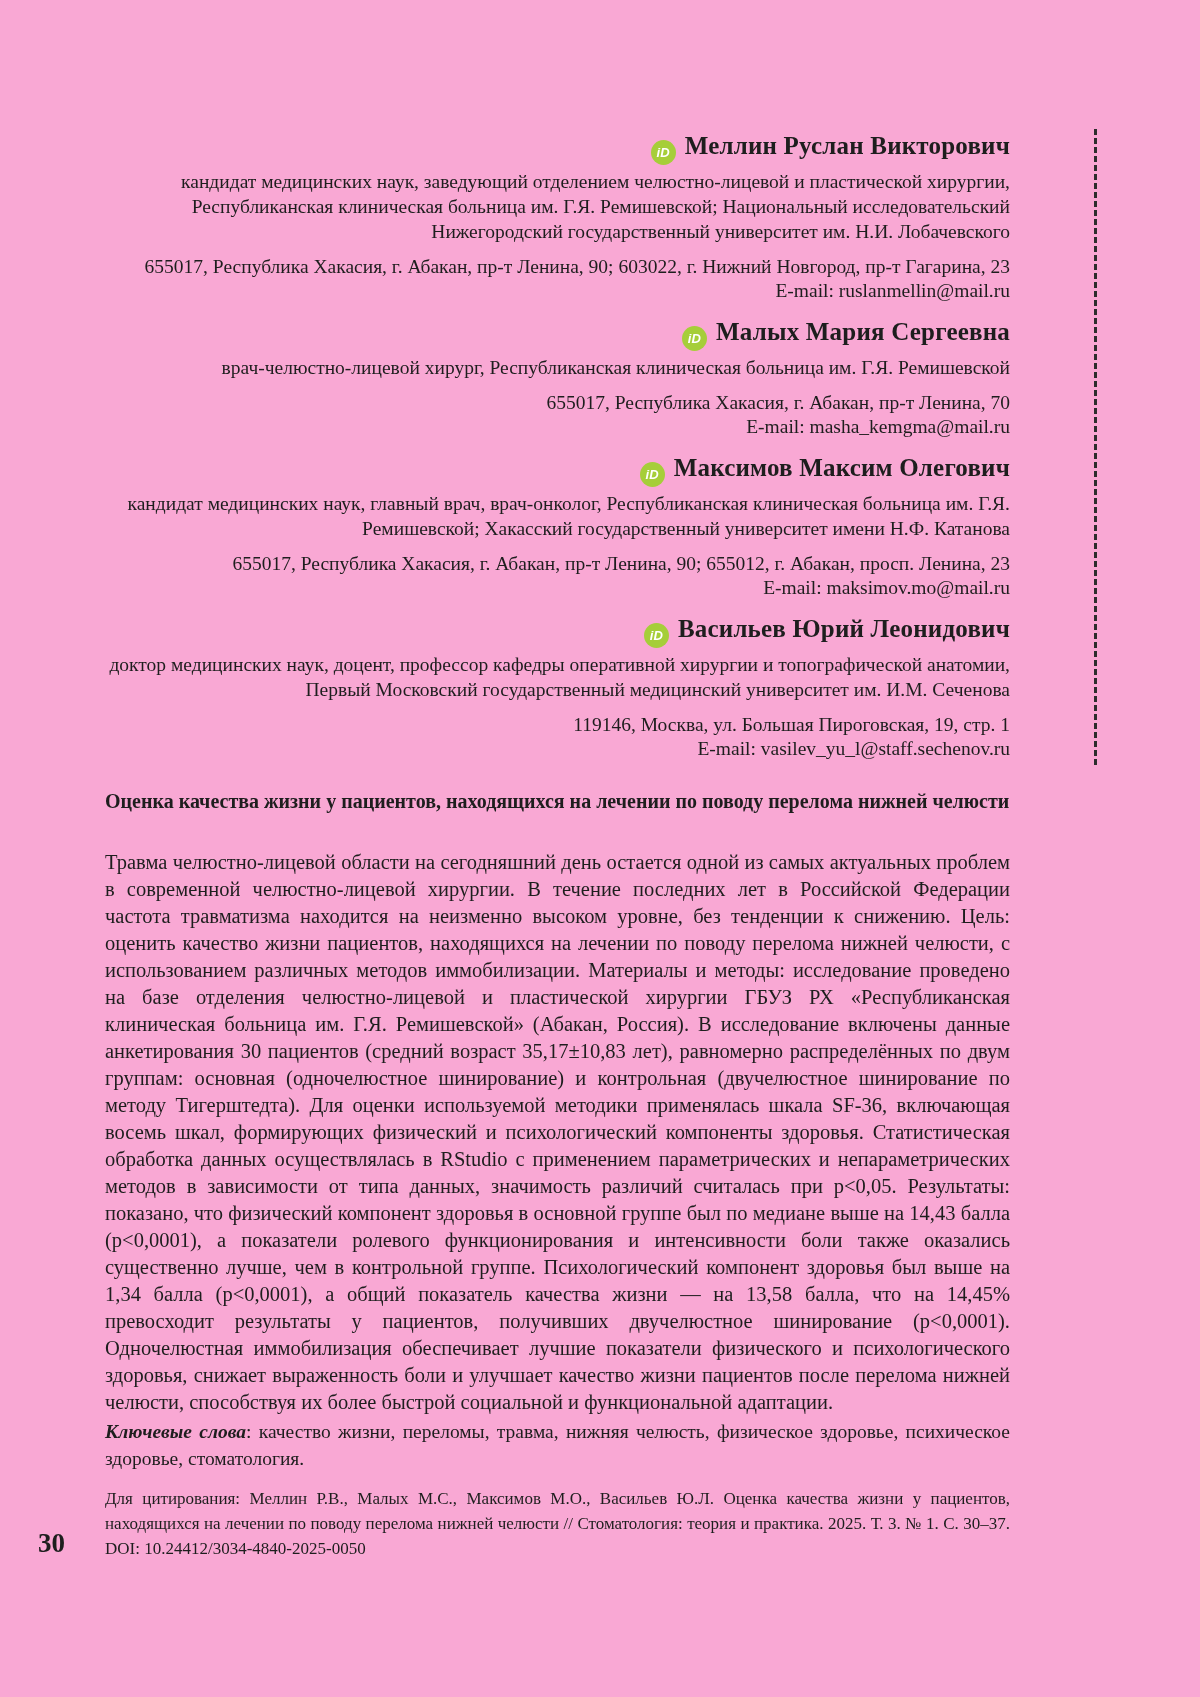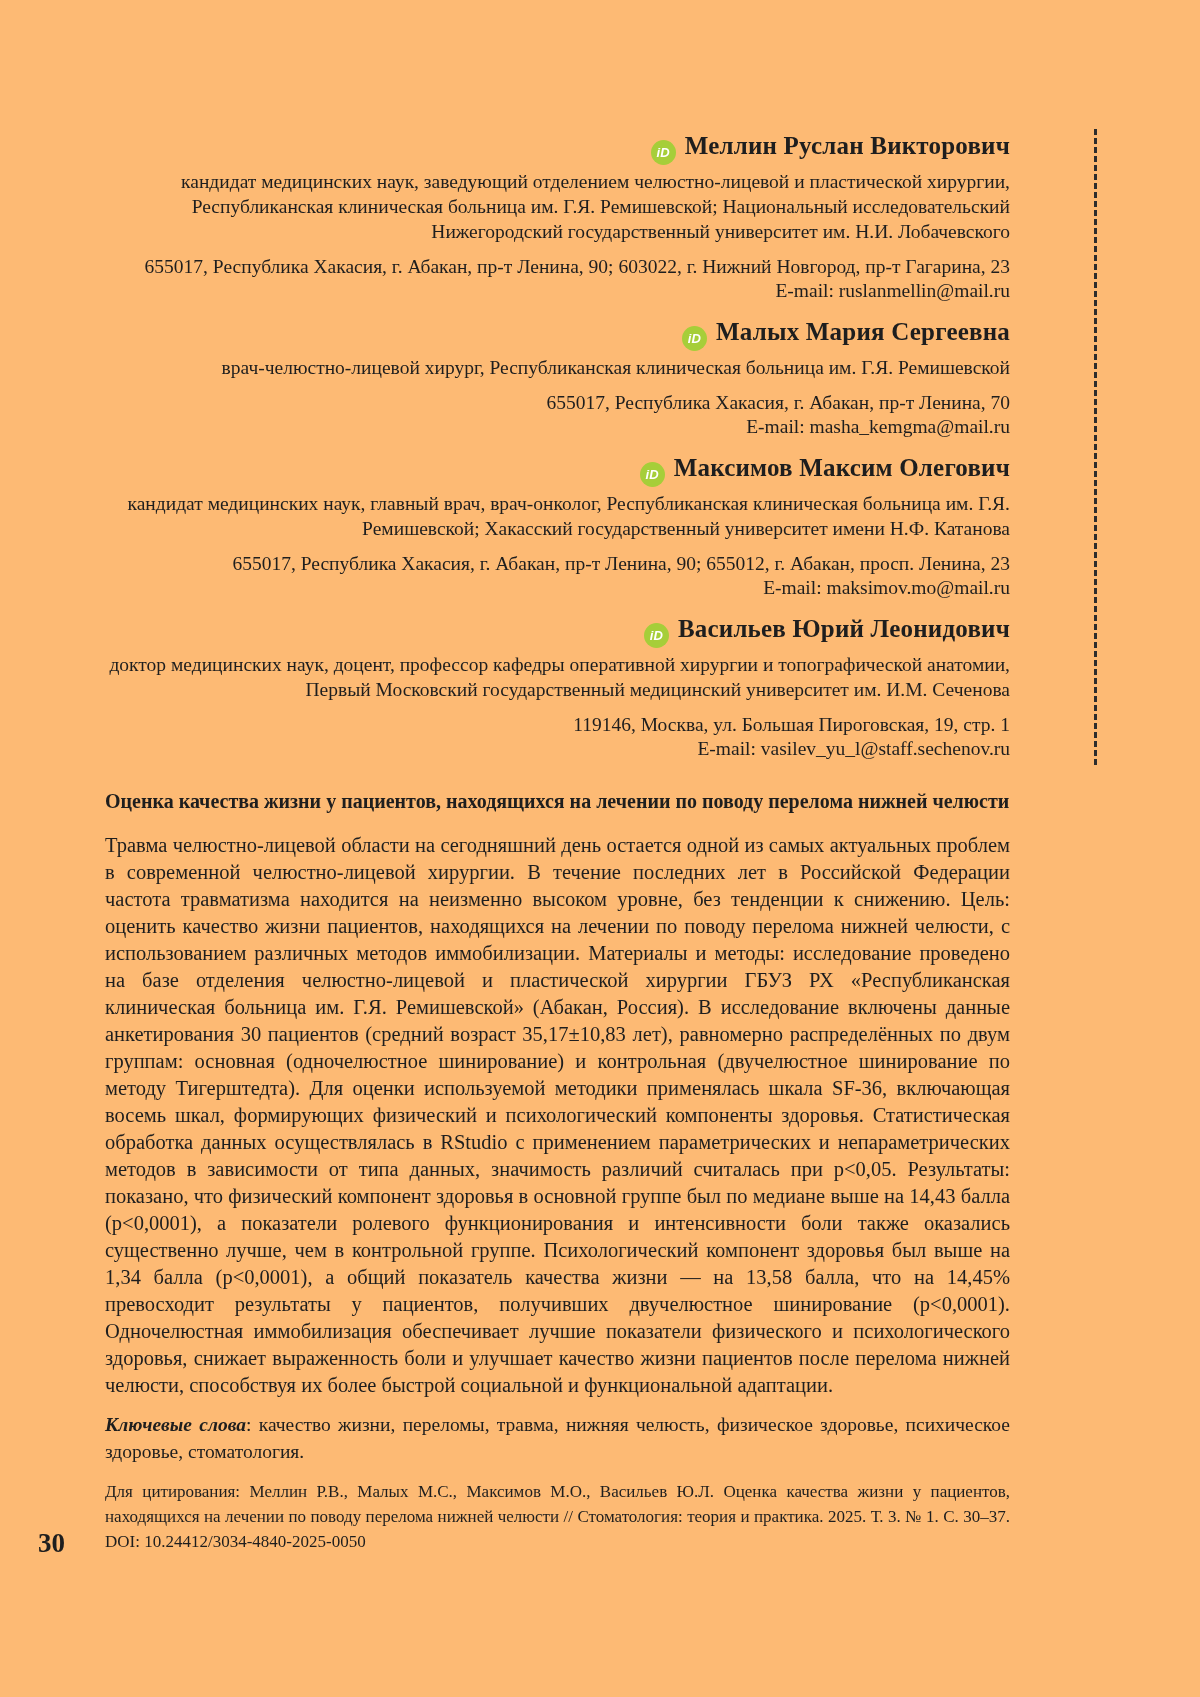--- a/index.html
+++ b/index.html
@@ -1,20 +1,20 @@
 <!DOCTYPE html>
 <html lang="ru"><head>
 <meta charset="utf-8">
 <style>
   html, body { margin: 0; padding: 0; background: #ffffff; }
   .page {
     position: relative;
     width: 1200px;
     height: 1697px;
-    background: #fdba74;
+    background: #f9a8d4;
     font-family: "Liberation Serif", serif;
     color: #1e1e1e;
     overflow: hidden;
   }
   .content {
     position: absolute;
     left: 105px;
     top: 131px;
     width: 905px;
   }
@@ -69,27 +69,27 @@
 
   
   .article-title {
     margin-top: 21px;
     font-size: 20px;
     font-weight: bold;
     line-height: 39px;
     text-align: left;
   }
   .abstract {
-    margin-top: 11px;
+    margin-top: 28px;
     font-size: 20.5px;
     line-height: 27px;
     text-align: justify;
   }
   .keywords {
-    margin-top: 12px;
+    margin-top: 2px;
     font-size: 19.5px;
     line-height: 27px;
     text-align: justify;
   }
   .keywords .kw-label { font-style: italic; font-weight: bold; }
   .citation {
     margin-top: 14px;
     font-size: 17px;
     line-height: 25px;
     text-align: justify;

